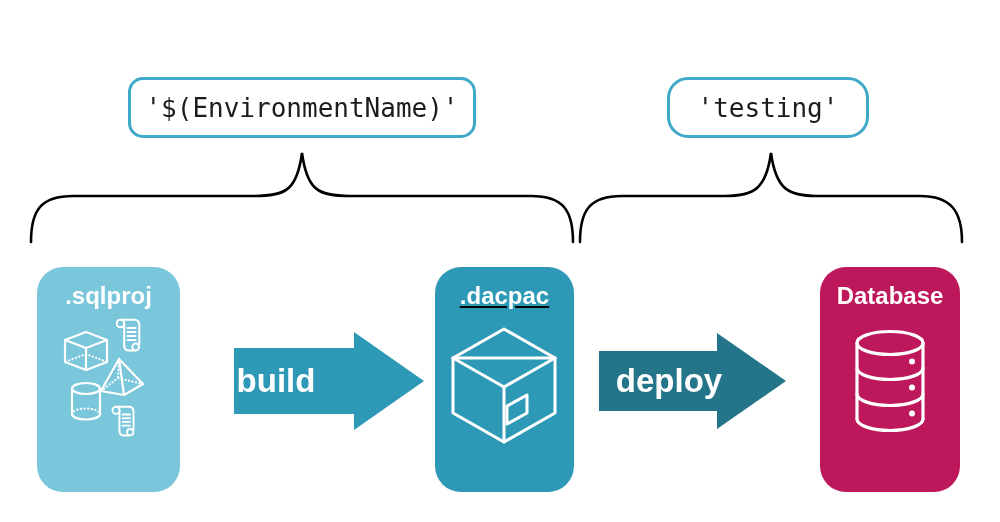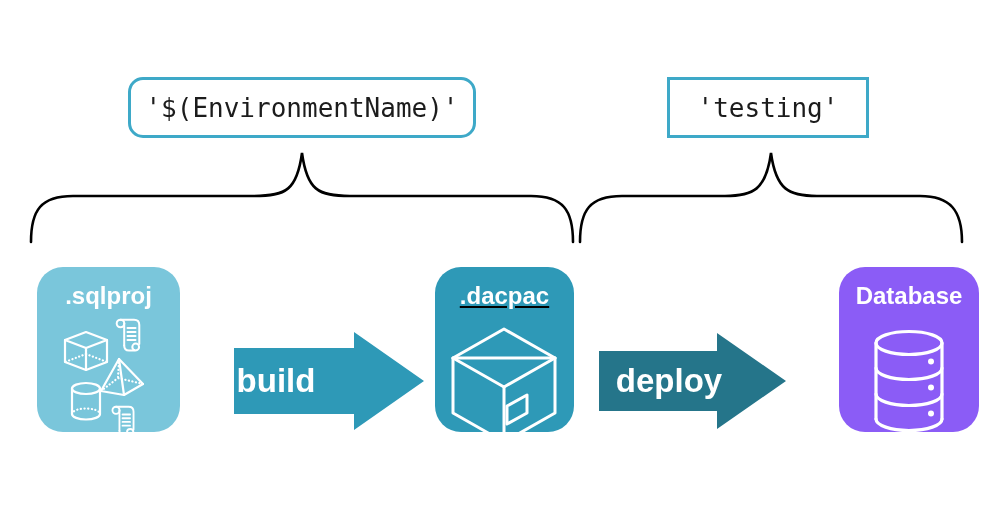--- a/index.html
+++ b/index.html
@@ -22,21 +22,21 @@
     white-space:nowrap;
   }
   #code-unresolved { left:128px; width:348px;border-radius:15px; }
   #code-set        { left:667px; width:202px; }
 
   .brace { position:absolute; top:146px; }
   #brace-left  { left:28px;  }
   #brace-right { left:577px; }
 
   .card {
-    position:absolute; top:267px; height:165px; border-radius:26px;
+    position:absolute; top:267px; height:225px; border-radius:26px;
   }
   #card-sqlproj  { left:37px;  width:143px; background:#7AC6DB; }
   #card-dacpac   { left:435px; width:139px; background:#2E99B7; }
   #card-database { left:820px; width:140px; background:#25758A; }
   .card-label {
     text-align:center; margin-top:15px; color:#ffffff;
     font-weight:700; font-size:24px; white-space:nowrap;
   }
   .icon { position:absolute; }
   .icon svg { display:block; }
@@ -63,21 +63,21 @@
 </style>
 </head>
 <body>
 
 <div class="canvas">
 
 
   <div class="codebox" id="code-unresolved" style="border-color: rgb(62, 169, 200);">
     <span>'$(EnvironmentName)'</span>
   </div>
-  <div class="codebox" id="code-set" style="border-color: rgb(62, 169, 200);">
+  <div class="codebox" id="code-set" style="border-color: rgb(62, 169, 200); border-radius: 21px;">
     <span>'testing'</span>
   </div>
 
   <div class="brace" id="brace-left">
     <svg width="548" height="100" viewBox="0 0 548 100">
       <path d="M3,96 C3,64 13,50 45,50 L226,50 C258,50 269,44 274,7 C279,44 290,50 322,50 L503,50 C535,50 545,64 545,96" fill="none" stroke="#000000" stroke-width="2.6" stroke-linecap="round"></path>
     </svg>
   </div>
   <div class="brace" id="brace-right">
     <svg width="388" height="100" viewBox="0 0 388 100">
@@ -169,21 +169,21 @@
     </div>
   </div>
 
   <div class="arrow" id="arrow-deploy">
     <svg width="187" height="96" viewBox="0 0 187 96">
       <polygon points="0,18 118,18 118,0 187,48 118,96 118,78 0,78" fill="#25758A"></polygon>
     </svg>
     <div class="arrow-label" id="label-deploy">deploy</div>
   </div>
 
-  <div class="card" id="card-database" style="background: #8b5cf6; margin-left: 19px;">
+  <div class="card" id="card-database" style="background: #be185d;">
     <div class="card-label">Database</div>
     <div class="icon" id="icon-database">
       <svg width="78" height="106" viewBox="0 0 78 106">
         <g class="ico" stroke-width="3.2">
           <ellipse cx="39" cy="15" rx="33" ry="11.5"></ellipse>
           <path d="M6,15 V91 M72,15 V91"></path>
           <path d="M6,91 A33,11.5 0 0 0 72,91"></path>
           <path d="M6,40 A33,11.5 0 0 0 72,40"></path>
           <path d="M6,66 A33,11.5 0 0 0 72,66"></path>
         </g>

